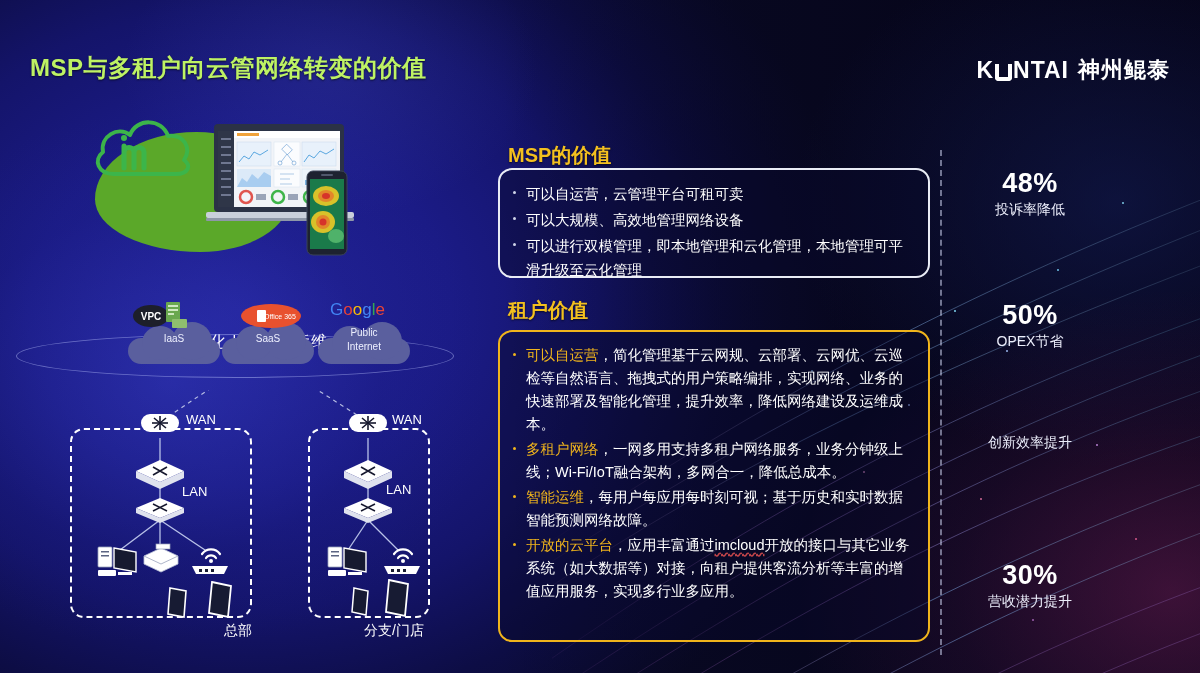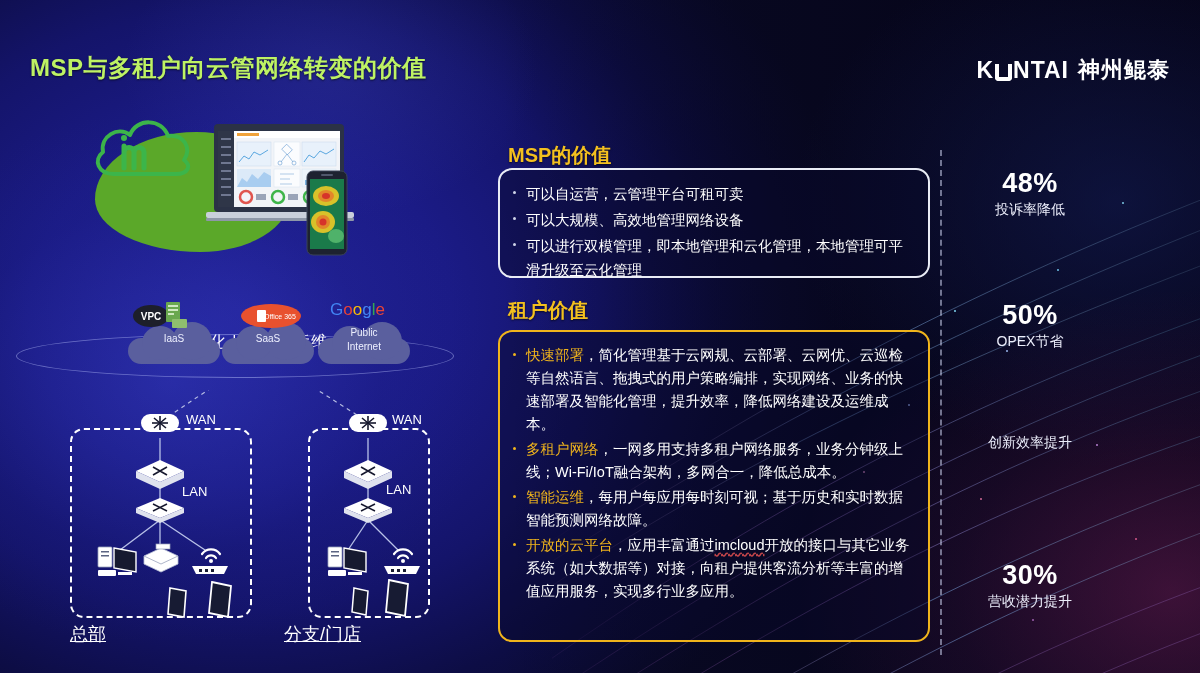--- a/index.html
+++ b/index.html
@@ -96,21 +96,21 @@
     border-radius: 50%;
   }
 
   
   .topo { position: absolute; left: 0; top: 390px; width: 470px; height: 275px; }
   .site-box {
     position: absolute;
     border: 2px dashed #ffffff; border-radius: 14px;
   }
   .site-label {
-    position: absolute; text-align: left; color: #ffffff; font-size: 18px; text-decoration: underline;
+    position: absolute; text-align: right; color: #ffffff; font-size: 14px;
   }
   .net-label { position: absolute; color: #ffffff; font-size: 13px; }
 
   
   .sec-title {
     position: absolute; font-size: 20px; font-weight: bold; color: #f3c01f;
     text-shadow: 0 1px 2px rgba(0,0,0,0.6);
   }
   .card {
     position: absolute;
@@ -508,21 +508,21 @@
       <li>可以自运营，云管理平台可租可卖</li>
       <li>可以大规模、高效地管理网络设备</li>
       <li>可以进行双模管理，即本地管理和云化管理，本地管理可平滑升级至云化管理</li>
     </ul>
   </div>
 
   <div class="sec-title" style="left:508px; top:297px;">租户价值</div>
   <div class="card card-tenant" style="left:498px; top:330px; width:432px; height:312px;">
     <ul class="bullets bullets-gold" style="padding:12px 14px 0 8px; font-size:14.5px; line-height:23px;">
       <li>
-        <span class="kw">快速部署</span><span>，简化管理基于云网规、云部署、云网优、云巡检等自然语言、拖拽式的用户策略编排，实现网络、业务的快速部署及智能化管理，提升效率，降低网络建设及运维成本。</span>
+        <span class="kw">可以自运营</span><span>，简化管理基于云网规、云部署、云网优、云巡检等自然语言、拖拽式的用户策略编排，实现网络、业务的快速部署及智能化管理，提升效率，降低网络建设及运维成本。</span>
       </li>
       <li>
         <span class="kw">多租户网络</span><span>，一网多用支持多租户网络服务，业务分钟级上线；Wi-Fi/IoT融合架构，多网合一，降低总成本。</span>
       </li>
       <li>
         <span class="kw">智能运维</span><span>，每用户每应用每时刻可视；基于历史和实时数据智能预测网络故障。</span>
       </li>
       <li>
         <span class="kw">开放的云平台</span><span>，应用丰富通过</span><span class="u-link">imcloud</span><span>开放的接口与其它业务系统（如大数据等）对接，向租户提供客流分析等丰富的增值应用服务，实现多行业多应用。</span>
       </li>

